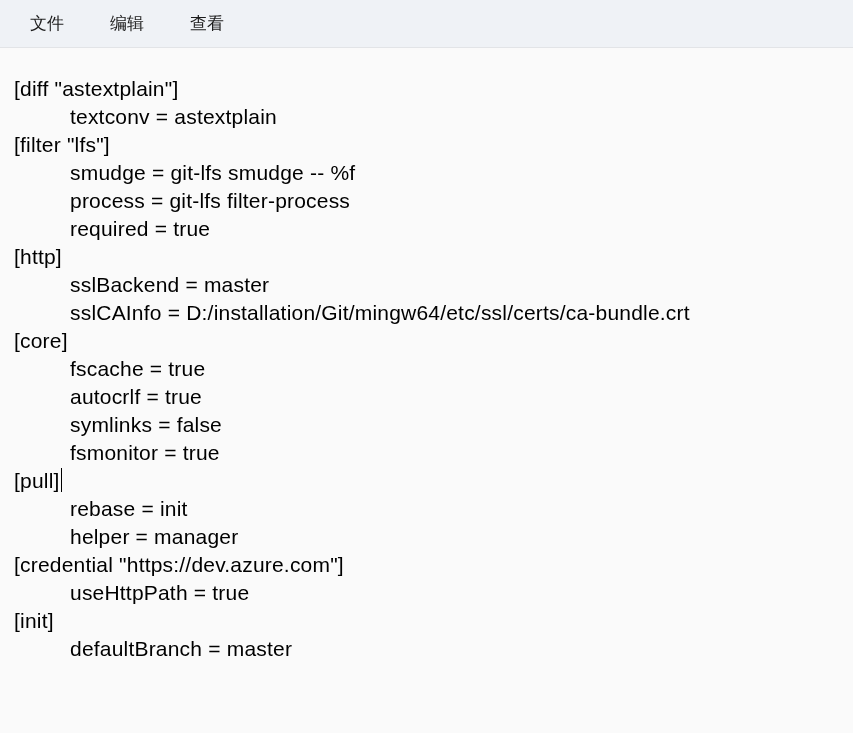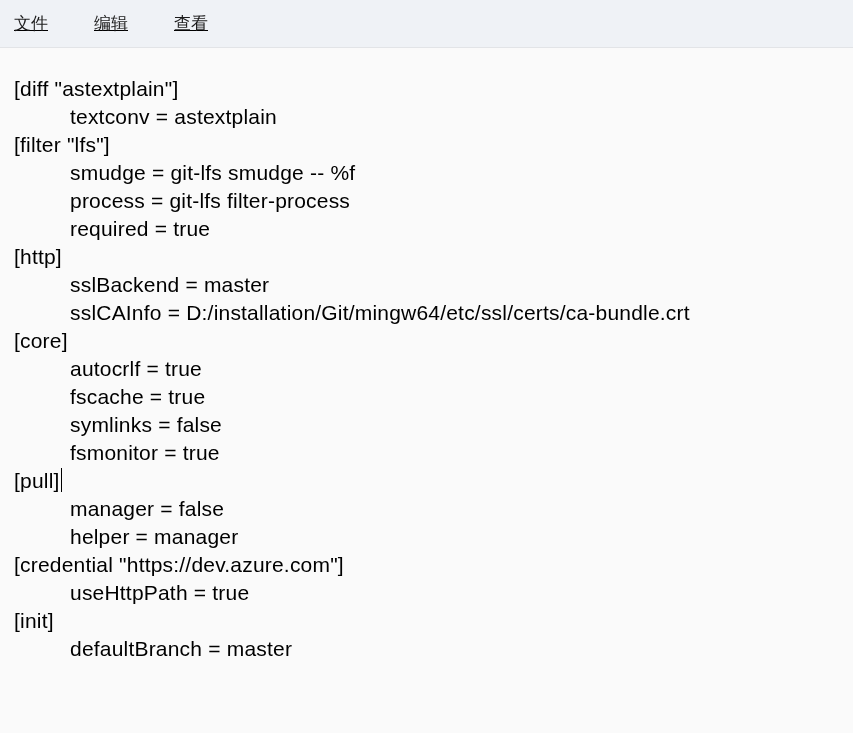--- a/index.html
+++ b/index.html
@@ -16,23 +16,22 @@
     box-sizing: border-box;
     background: #fafafa;
   }
   
   .menubar {
     height: 48px;
     background: #eff2f6;
     border-bottom: 1px solid #e2e4e7;
     display: flex;
     align-items: center;
-    padding-left: 1px;
+    padding-left: 17px;
     box-sizing: border-box;
-    text-decoration: underline;
   }
   .menu-item {
     font-size: 17px;
     color: #1b1b1b;
     padding: 8px 13px;
     margin-right: 20px;
     border-radius: 5px;
     cursor: default;
     user-select: none;
   }
@@ -78,26 +77,26 @@
       <div class="line"><span>[diff "astextplain"]</span></div>
       <div class="line indent"><span>textconv = astextplain</span></div>
       <div class="line"><span>[filter "lfs"]</span></div>
       <div class="line indent"><span>smudge = git-lfs smudge -- %f</span></div>
       <div class="line indent"><span>process = git-lfs filter-process</span></div>
       <div class="line indent"><span>required = true</span></div>
       <div class="line"><span>[http]</span></div>
       <div class="line indent"><span>sslBackend = master</span></div>
       <div class="line indent"><span>sslCAInfo = D:/installation/Git/mingw64/etc/ssl/certs/ca-bundle.crt</span></div>
       <div class="line"><span>[core]</span></div>
+      <div class="line indent"><span>fscache = true</span></div>
       <div class="line indent"><span>autocrlf = true</span></div>
-      <div class="line indent"><span>fscache = true</span></div>
       <div class="line indent"><span>symlinks = false</span></div>
       <div class="line indent"><span>fsmonitor = true</span></div>
       <div class="line"><span>[pull]</span><span class="caret"></span></div>
-      <div class="line indent"><span>manager = false</span></div>
+      <div class="line indent"><span>rebase = init</span></div>
       <div class="line indent"><span>helper = manager</span></div>
       <div class="line"><span>[credential "https://dev.azure.com"]</span></div>
       <div class="line indent"><span>useHttpPath = true</span></div>
       <div class="line"><span>[init]</span></div>
       <div class="line indent"><span>defaultBranch = master</span></div>
     </div>
 
 </div>
 
 </body></html>

